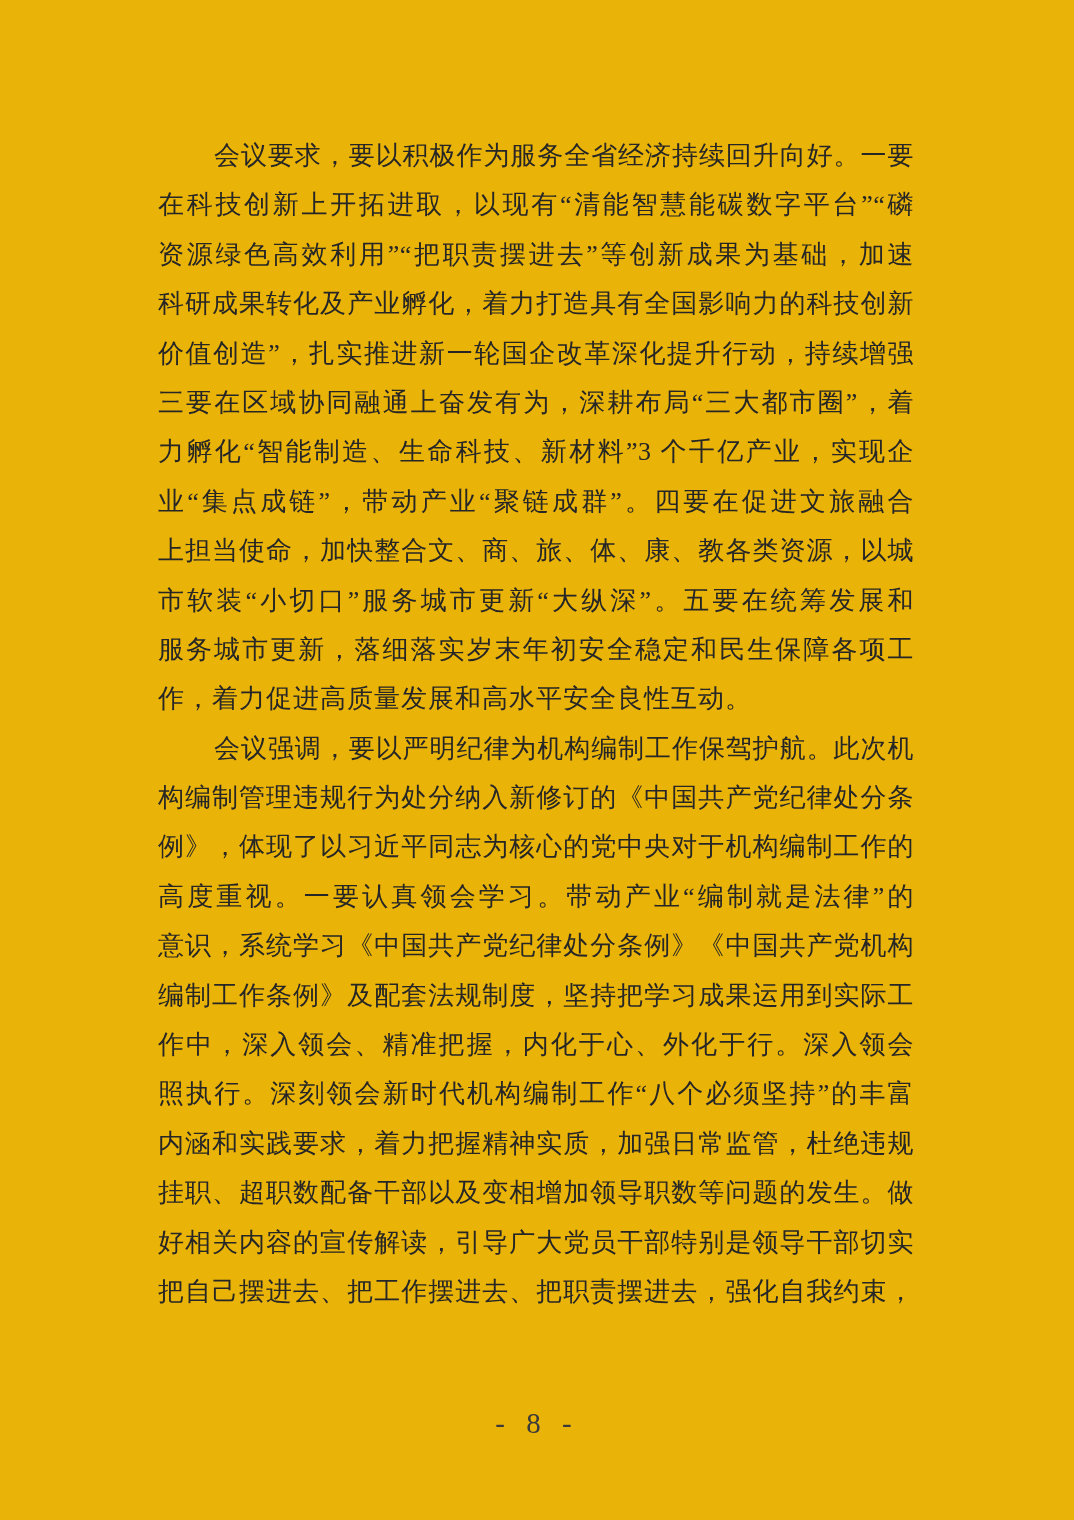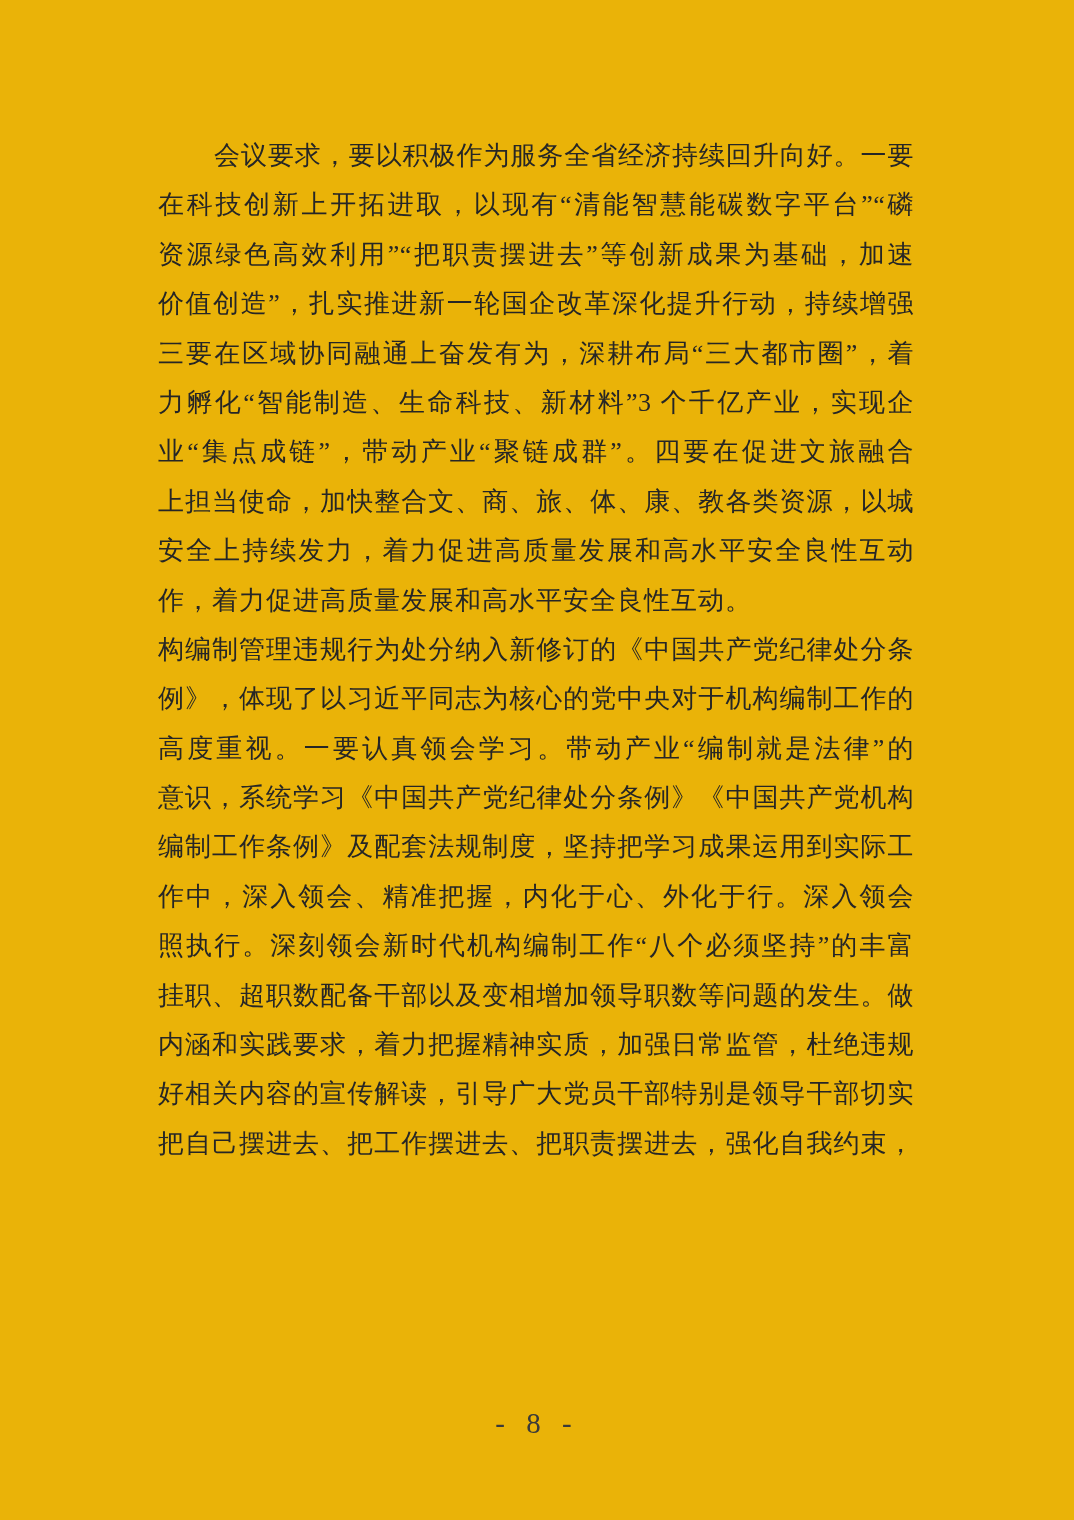--- a/index.html
+++ b/index.html
@@ -58,36 +58,39 @@
 </style>
 </head>
 <body>
 
 <div class="page" style="background: #eab308;">
   <div class="content" style="color: rgb(38, 38, 38);">
       <div class="paragraph">
         <div class="line indent">会议要求，要以积极作为服务全省经济持续回升向好。一要</div>
         <div class="line">在科技创新上开拓进取，以现有“清能智慧能碳数字平台”“磷</div>
         <div class="line">资源绿色高效利用”“把职责摆进去”等创新成果为基础，加速</div>
+        <div class="line">科研成果转化及产业孵化，着力打造具有全国影响力的科技创新</div>
         <div class="line">价值创造”，扎实推进新一轮国企改革深化提升行动，持续增强</div>
         <div class="line">三要在区域协同融通上奋发有为，深耕布局“三大都市圈”，着</div>
         <div class="line">力孵化“智能制造、生命科技、新材料”3 个千亿产业，实现企</div>
         <div class="line">业“集点成链”，带动产业“聚链成群”。四要在促进文旅融合</div>
         <div class="line">上担当使命，加快整合文、商、旅、体、康、教各类资源，以城</div>
-        <div class="line">安全上持续发力，着力促进高质量发展和高水平安全良性互动</div>
+        <div class="line">市软装“小切口”服务城市更新“大纵深”。五要在统筹发展和</div>
+        <div class="line">服务城市更新，落细落实岁末年初安全稳定和民生保障各项工</div>
         <div class="line loose">作，着力促进高质量发展和高水平安全良性互动。</div>
       </div>
       <div class="paragraph">
+        <div class="line indent">会议强调，要以严明纪律为机构编制工作保驾护航。此次机</div>
         <div class="line">构编制管理违规行为处分纳入新修订的《中国共产党纪律处分条</div>
         <div class="line">例》，体现了以习近平同志为核心的党中央对于机构编制工作的</div>
         <div class="line">高度重视。一要认真领会学习。带动产业“编制就是法律”的</div>
         <div class="line">意识，系统学习《中国共产党纪律处分条例》《中国共产党机构</div>
         <div class="line">编制工作条例》及配套法规制度，坚持把学习成果运用到实际工</div>
         <div class="line">作中，深入领会、精准把握，内化于心、外化于行。深入领会</div>
         <div class="line">照执行。深刻领会新时代机构编制工作“八个必须坚持”的丰富</div>
+        <div class="line">内涵和实践要求，着力把握精神实质，加强日常监管，杜绝违规</div>
         <div class="line">挂职、超职数配备干部以及变相增加领导职数等问题的发生。做</div>
-        <div class="line">内涵和实践要求，着力把握精神实质，加强日常监管，杜绝违规</div>
         <div class="line">好相关内容的宣传解读，引导广大党员干部特别是领导干部切实</div>
         <div class="line">把自己摆进去、把工作摆进去、把职责摆进去，强化自我约束，</div>
       </div>
     </div>
   <div class="page-number">- 8 -</div>
 </div>
 
 </body></html>

